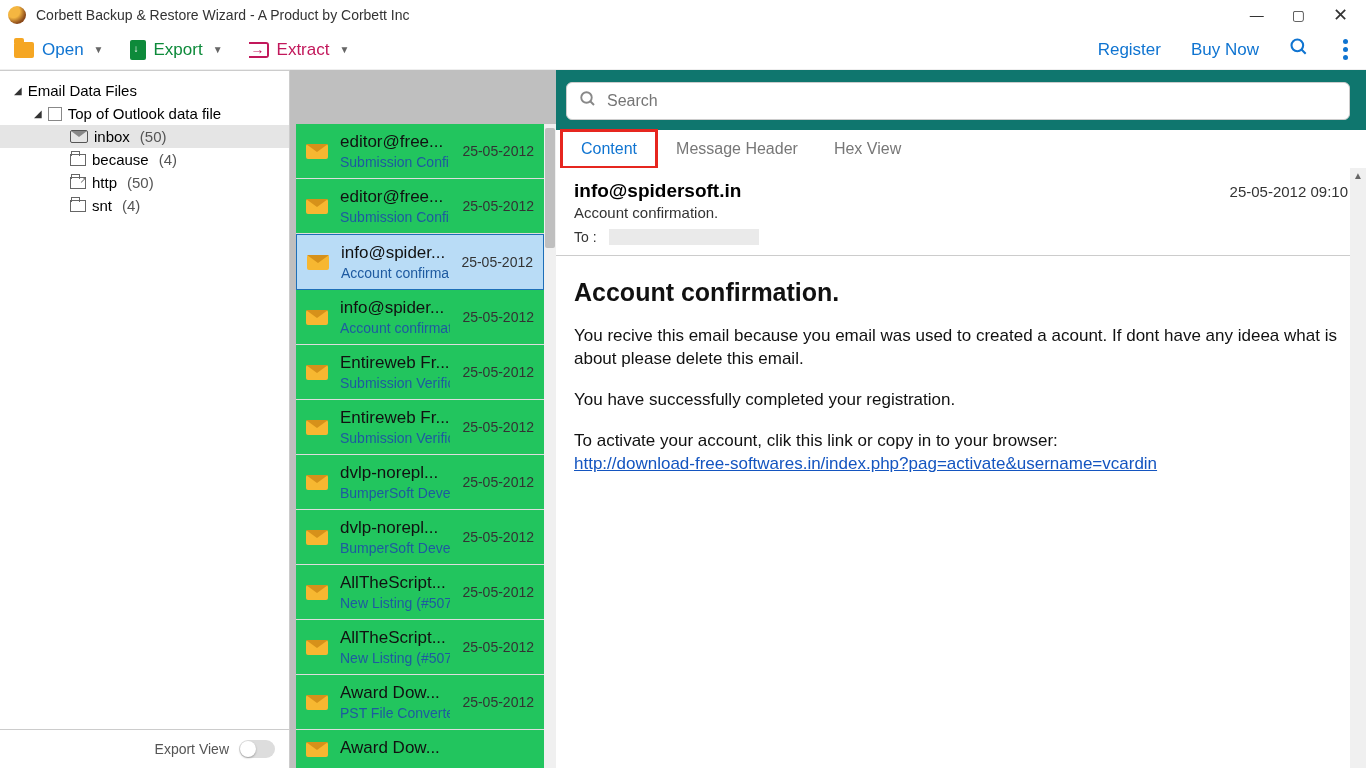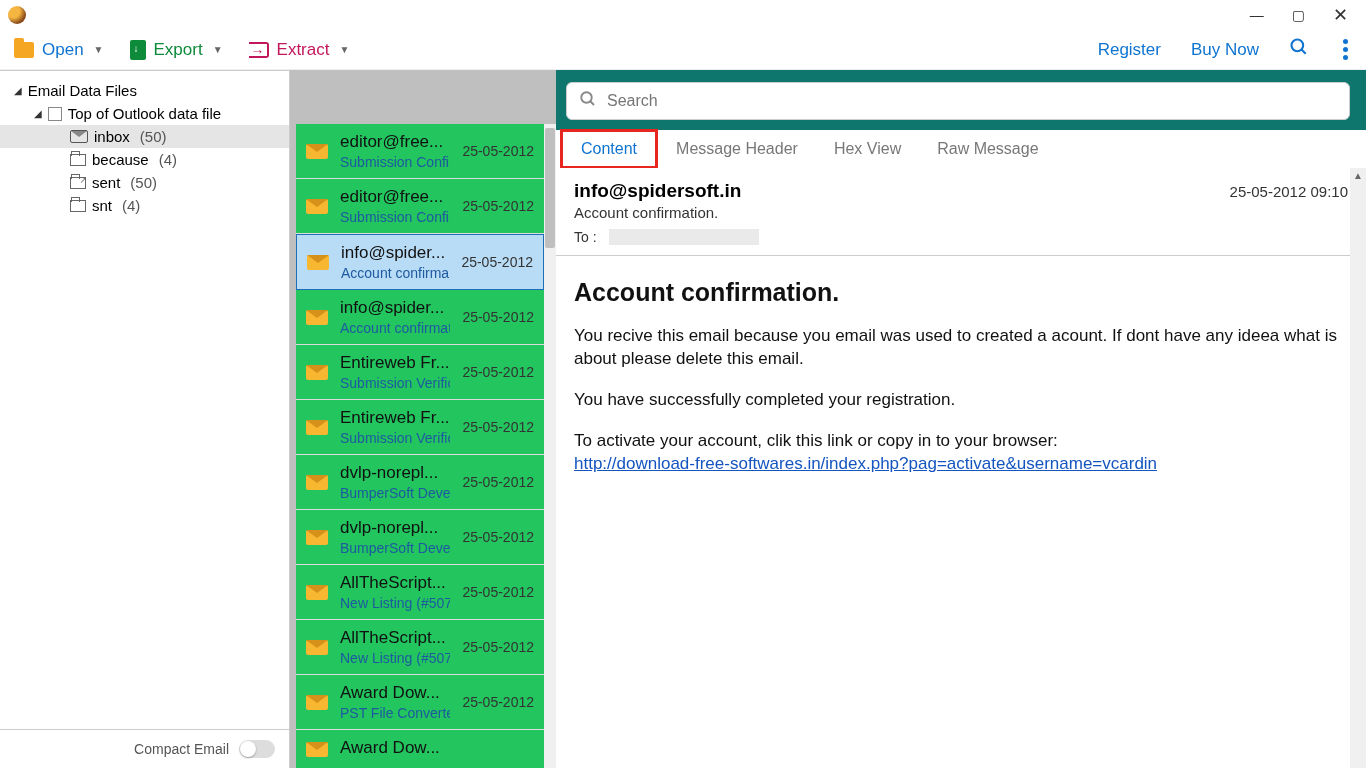--- a/index.html
+++ b/index.html
@@ -81,20 +81,21 @@
 .reader-body p { margin-bottom:18px; line-height:1.35;}
 .reader-body a { color:#1455c0; text-decoration:underline; cursor:pointer;}
 .reader .vscroll { position:absolute; right:0; top:0; width:16px; height:100%; background:#f0f0f0;}
 .reader .vscroll .up{position:absolute;top:2px;left:3px;font-size:10px;color:#666;}
 </style>
 </head>
 <body>
 
 <div class="titlebar">
   <span class="logo"></span>
+  <span class="title">Corbett Backup &amp; Restore Wizard - A Product by Corbett Inc</span>
   <div class="winbtns">
     <span>—</span>
     <span>▢</span>
     <span style="font-size:18px;">✕</span>
   </div>
 </div>
 
 <div class="toolbar">
   <div class="tbtn open">
     <span class="folder-icon"></span>
@@ -143,31 +144,31 @@
         <span>inbox</span>
         <span class="cnt">(50)</span>
       </div>
       <div class="tree-item lvl3">
         <span class="fldr"></span>
         <span>because</span>
         <span class="cnt">(4)</span>
       </div>
       <div class="tree-item lvl3">
         <span class="fldr arrow"></span>
-        <span>sent</span>
+        <span>http</span>
         <span class="cnt">(50)</span>
       </div>
       <div class="tree-item lvl3">
         <span class="fldr"></span>
         <span>snt</span>
         <span class="cnt">(4)</span>
       </div>
     </div>
     <div class="tree-footer">
-      <span>Compact Email</span>
+      <span>Export View</span>
       <span class="toggle"></span>
     </div>
   </div>
 
   <div class="mid" style="width:266px;flex:none;">
     <div class="mid-gap"></div>
     <div class="msglist">
       <div class="msglist-inner" id="msglist-inner">
           <div class="msg">
             <span class="env"></span>
@@ -279,21 +280,20 @@
               <circle cx="10" cy="10" r="7"></circle>
               <line x1="20" y1="20" x2="15" y2="15"></line>
             </svg></span>
         <input type="text" placeholder="Search" style="">
       </div>
     </div>
     <div class="tabs">
       <div class="tab active">Content</div>
       <div class="tab">Message Header</div>
       <div class="tab">Hex View</div>
-      <div class="tab">Raw Message</div>
     </div>
     <div class="reader">
       <div class="reader-head">
         <div class="row1">
           <span class="from">info@spidersoft.in</span>
           <span class="dt">25-05-2012 09:10</span>
         </div>
         <div class="subj">Account confirmation.</div>
         <div class="to">
           <span>To :</span>

